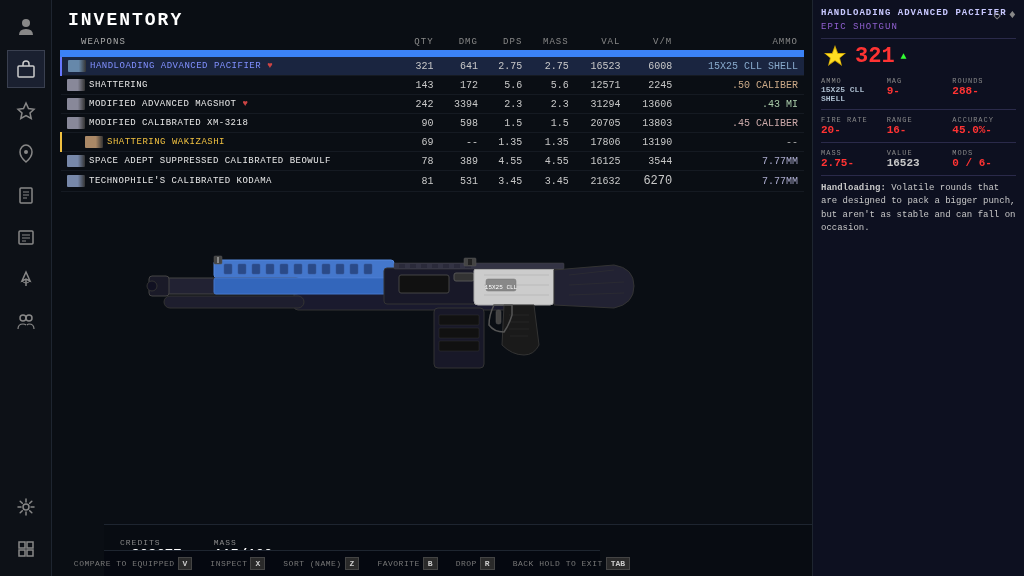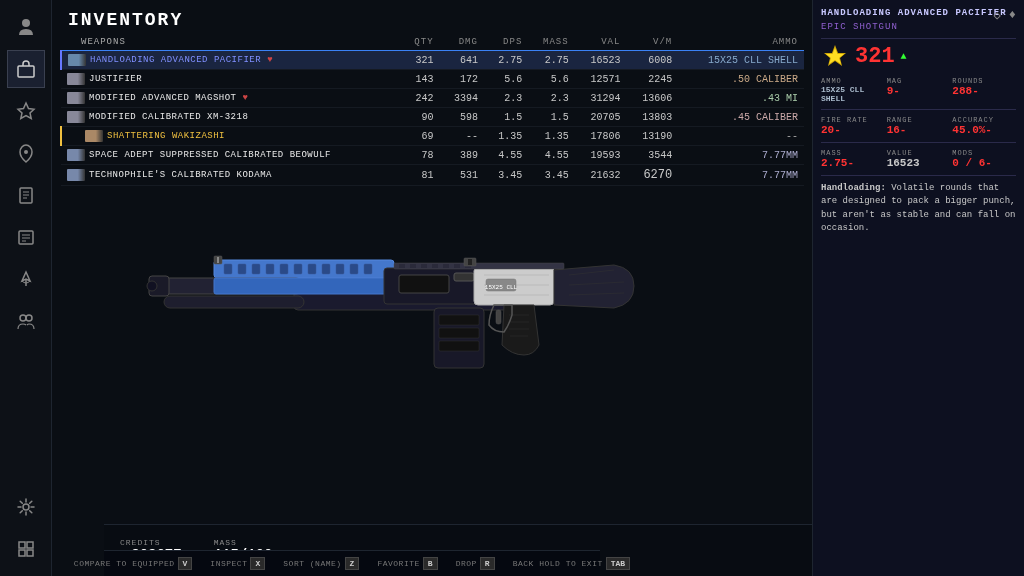--- a/index.html
+++ b/index.html
@@ -63,21 +63,21 @@
       text-transform: uppercase;
     }
 
     
     #weapon-table {
       width: 100%;
       border-collapse: collapse;
       font-size: 10px;
     }
     #weapon-table thead tr {
-      border-bottom: 1px solid #3b82f6;
+      border-bottom: 7px solid #3b82f6;
       margin-top: 48px;
     }
     #weapon-table thead th {
       padding: 3px 6px;
       color: #888;
       text-align: left;
       font-weight: normal;
       letter-spacing: 1px;
       font-size: 9px;
     }
@@ -410,21 +410,21 @@
             <td style="font-size: 10px; color: rgb(200, 200, 200);">2.75</td>
             <td style="font-size: 10px; color: rgb(200, 200, 200);">2.75</td>
             <td style="font-size: 10px; color: rgb(200, 200, 200);">16523</td>
             <td style="font-size: 10px; color: rgb(200, 200, 200);">6008</td>
             <td class="ammo-tag shell">15X25 CLL SHELL</td>
           </tr>
           <tr>
             <td style="min-width: 200px;">
               <div class="weapon-name-cell">
                 <span class="row-icon" style="background: linear-gradient(90deg, rgb(136, 136, 153) 60%, rgb(51, 51, 51) 100%);"></span>
-                <span class="weapon-name-text" style="font-size: 9px;">JUSTIFIER</span>
+                <span class="weapon-name-text" style="font-size: 9px;">SHATTERING</span>
               </div>
             </td>
             <td style="font-size: 10px; color: rgb(200, 200, 200);">143</td>
             <td style="font-size: 10px; color: rgb(200, 200, 200);">172</td>
             <td style="font-size: 10px; color: rgb(200, 200, 200);">5.6</td>
             <td style="font-size: 10px; color: rgb(200, 200, 200);">5.6</td>
             <td style="font-size: 10px; color: rgb(200, 200, 200);">12571</td>
             <td style="font-size: 10px; color: rgb(200, 200, 200);">2245</td>
             <td class="ammo-tag caliber50">.50 CALIBER</td>
           </tr>
@@ -478,21 +478,21 @@
             <td style="min-width: 200px;">
               <div class="weapon-name-cell">
                 <span class="row-icon" style="background: linear-gradient(90deg, rgb(119, 136, 170) 60%, rgb(51, 51, 51) 100%);"></span>
                 <span class="weapon-name-text" style="font-size: 9px;">SPACE ADEPT SUPPRESSED CALIBRATED BEOWULF</span>
               </div>
             </td>
             <td style="font-size: 10px; color: rgb(200, 200, 200);">78</td>
             <td style="font-size: 10px; color: rgb(200, 200, 200);">389</td>
             <td style="font-size: 10px; color: rgb(200, 200, 200);">4.55</td>
             <td style="font-size: 10px; color: rgb(200, 200, 200);">4.55</td>
-            <td style="font-size: 10px; color: rgb(200, 200, 200);">19593</td>
+            <td style="font-size: 10px; color: rgb(200, 200, 200);">16125</td>
             <td style="font-size: 10px; color: rgb(200, 200, 200);">3544</td>
             <td class="ammo-tag mm77">7.77MM</td>
           </tr>
           <tr>
             <td style="min-width: 200px;">
               <div class="weapon-name-cell">
                 <span class="row-icon" style="background: linear-gradient(90deg, rgb(119, 136, 170) 60%, rgb(51, 51, 51) 100%);"></span>
                 <span class="weapon-name-text" style="font-size: 9px;">TECHNOPHILE'S CALIBRATED KODAMA</span>
               </div>
             </td>

